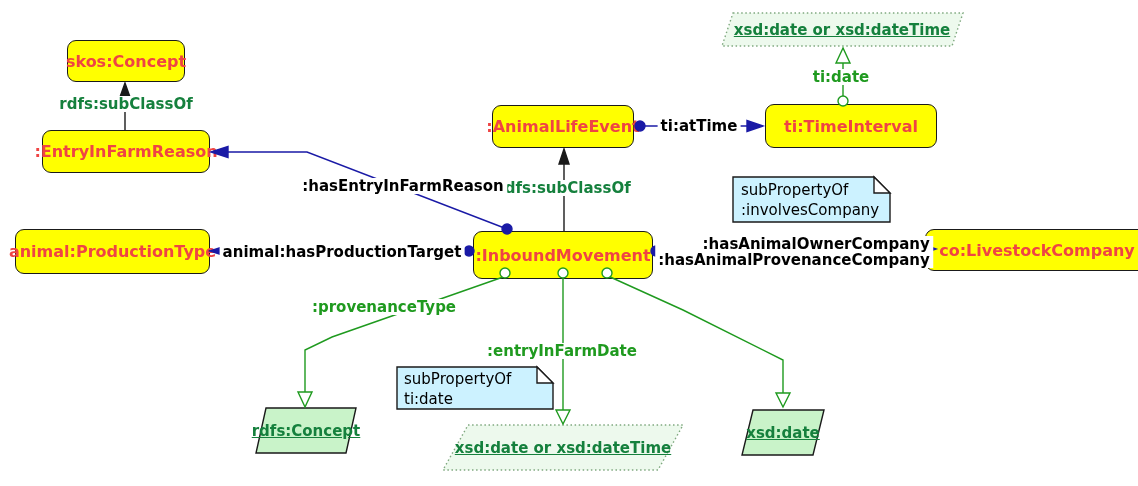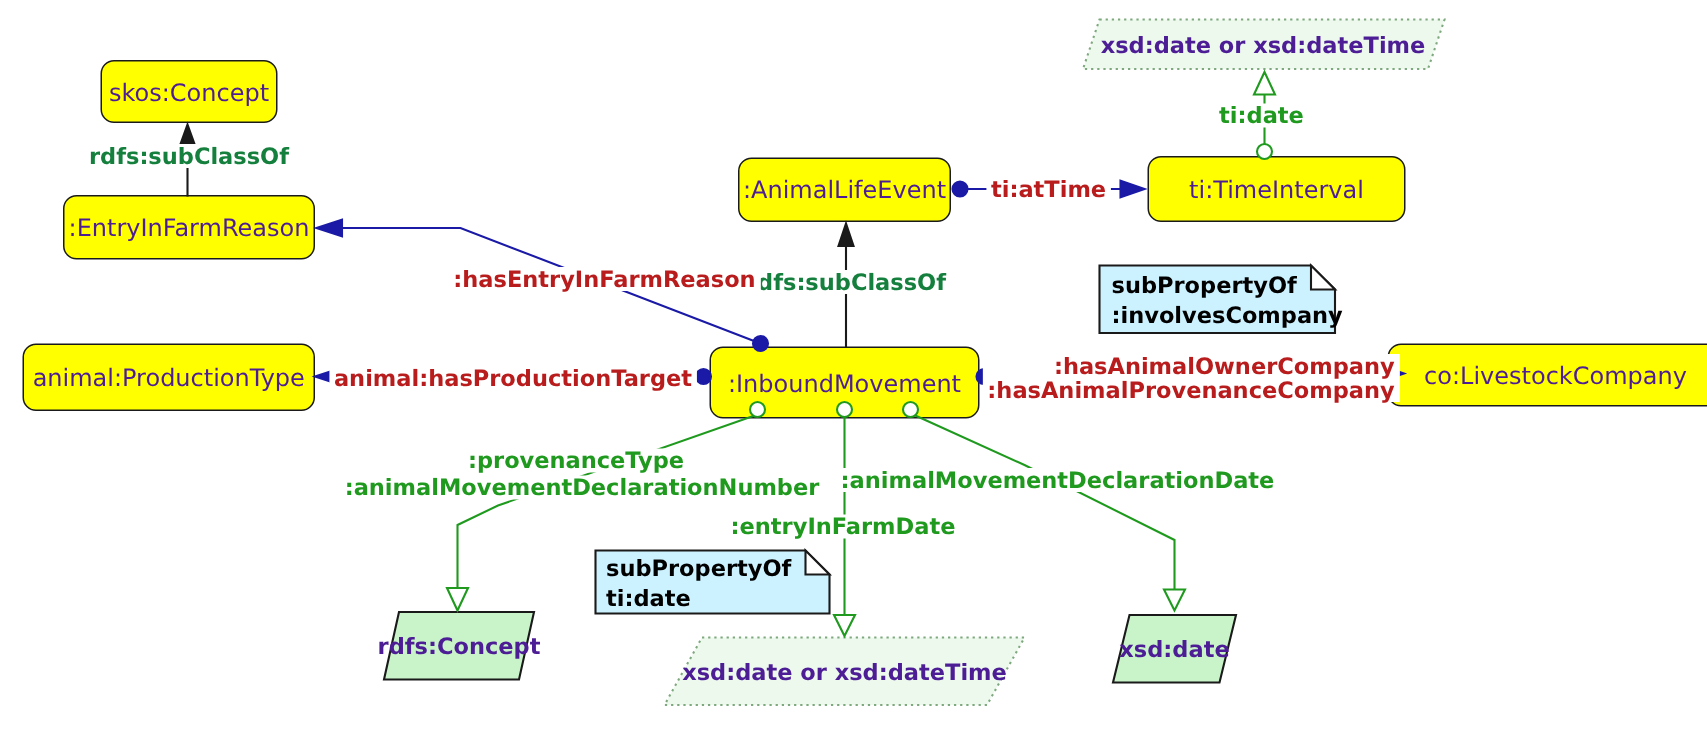--- a/index.html
+++ b/index.html
@@ -2,30 +2,30 @@
 <html><head>
 <meta charset="utf-8">
 <style>
   html,body{margin:0;padding:0;background:#ffffff;}
   body{width:1138px;height:486px;overflow:hidden;position:relative;
        font-family:"DejaVu Sans","Liberation Sans",sans-serif;}
   .stage{position:absolute;inset:0;}
   .wires{position:absolute;left:0;top:0;z-index:2;pointer-events:none;}
   .cls{position:absolute;z-index:1;background:#FFFF00;border:1.6px solid #1a1a1a;
        border-radius:9px;display:flex;align-items:center;justify-content:center;
-       font-size:16px;font-weight:400;color:#4c1d95;white-space:nowrap;box-sizing:border-box;}
+       font-size:16px;font-weight:700;color:#ef4444;white-space:nowrap;box-sizing:border-box;}
   .lbl{position:absolute;z-index:3;transform:translate(-50%,-50%);white-space:nowrap;
        background:#fff;padding:0 3px;font-size:15px;font-weight:600;line-height:16px;}
   .lbl.plain{color:#15803d;}
-  .lbl.ob{color:#b91c1c;}
+  .lbl.ob{color:#000000;}
   .lbl.dp{color:#1f9a1f;}
   .lbl.stack{text-align:right;}
   .shape-txt{position:absolute;z-index:3;transform:translate(-50%,-50%);white-space:nowrap;
-       color:#4c1d95;font-size:15px;font-weight:600;background:transparent;padding:0;}
-  .note-txt{position:absolute;z-index:3;color:#000;font-size:15px;font-weight:700;
+       color:#15803d;font-size:15px;font-weight:600;background:transparent;padding:0;text-decoration:underline;}
+  .note-txt{position:absolute;z-index:3;color:#000;font-size:15px;font-weight:400;
        line-height:20px;white-space:nowrap;}
 </style>
 </head>
 <body>
 
 <div class="stage">
 
   <div class="cls" style="left:67px;top:40px;width:118px;height:42px">
     <span>skos:Concept</span>
   </div>
@@ -124,17 +124,15 @@
   <span class="lbl plain" style="left:564px;top:188px">rdfs:subClassOf</span>
   <span class="lbl ob" style="left:403px;top:186px">:hasEntryInFarmReason</span>
   <span class="lbl ob" style="left:699px;top:126px">ti:atTime</span>
   <span class="lbl dp" style="left:841px;top:77px">ti:date</span>
   <span class="lbl ob" style="left:342px;top:252px">animal:hasProductionTarget</span>
   <div class="lbl ob stack" style="left:794px;top:252px">
     <div>:hasAnimalOwnerCompany</div>
     <div>:hasAnimalProvenanceCompany</div>
   </div>
   <span class="lbl dp" style="left:384px;top:307px">:provenanceType</span>
-  <span class="lbl dp" style="left:388px;top:325px">:animalMovementDeclarationNumber</span>
-  <span class="lbl dp" style="left:705px;top:320px">:animalMovementDeclarationDate</span>
   <span class="lbl dp" style="left:562px;top:351px">:entryInFarmDate</span>
 
 </div>
 
 </body></html>

